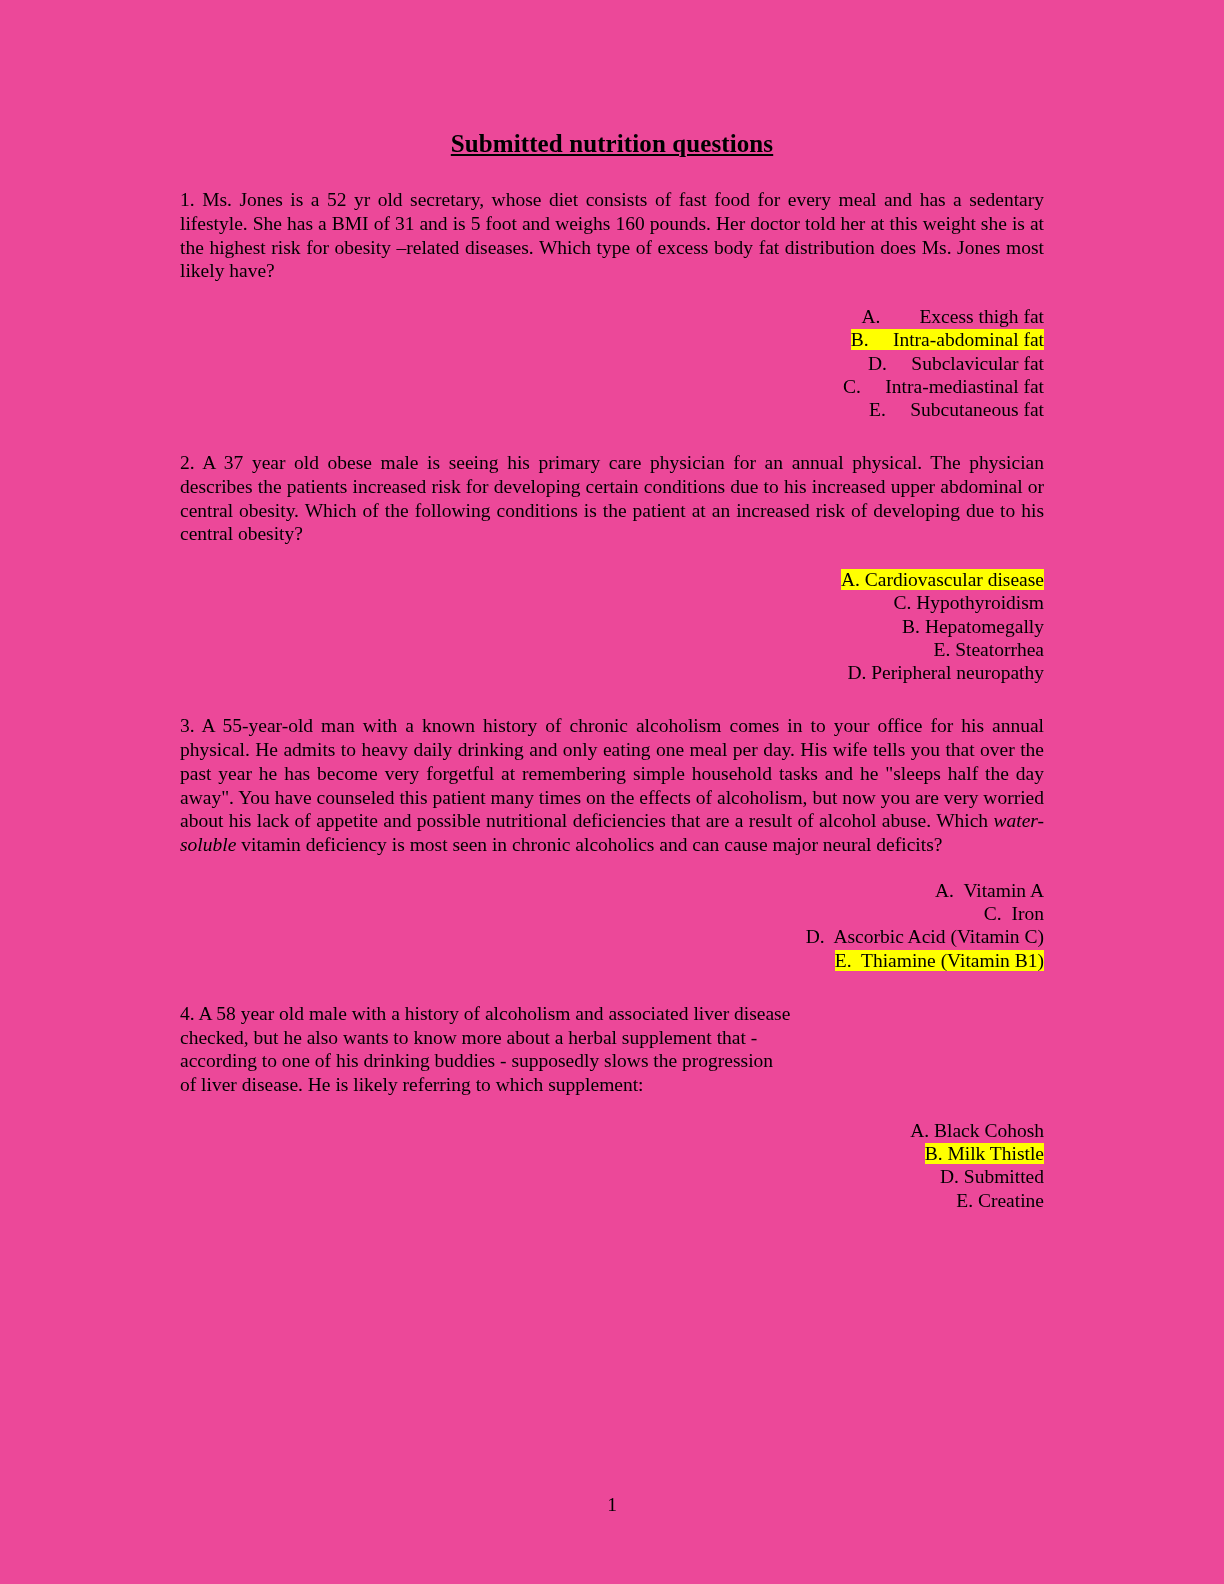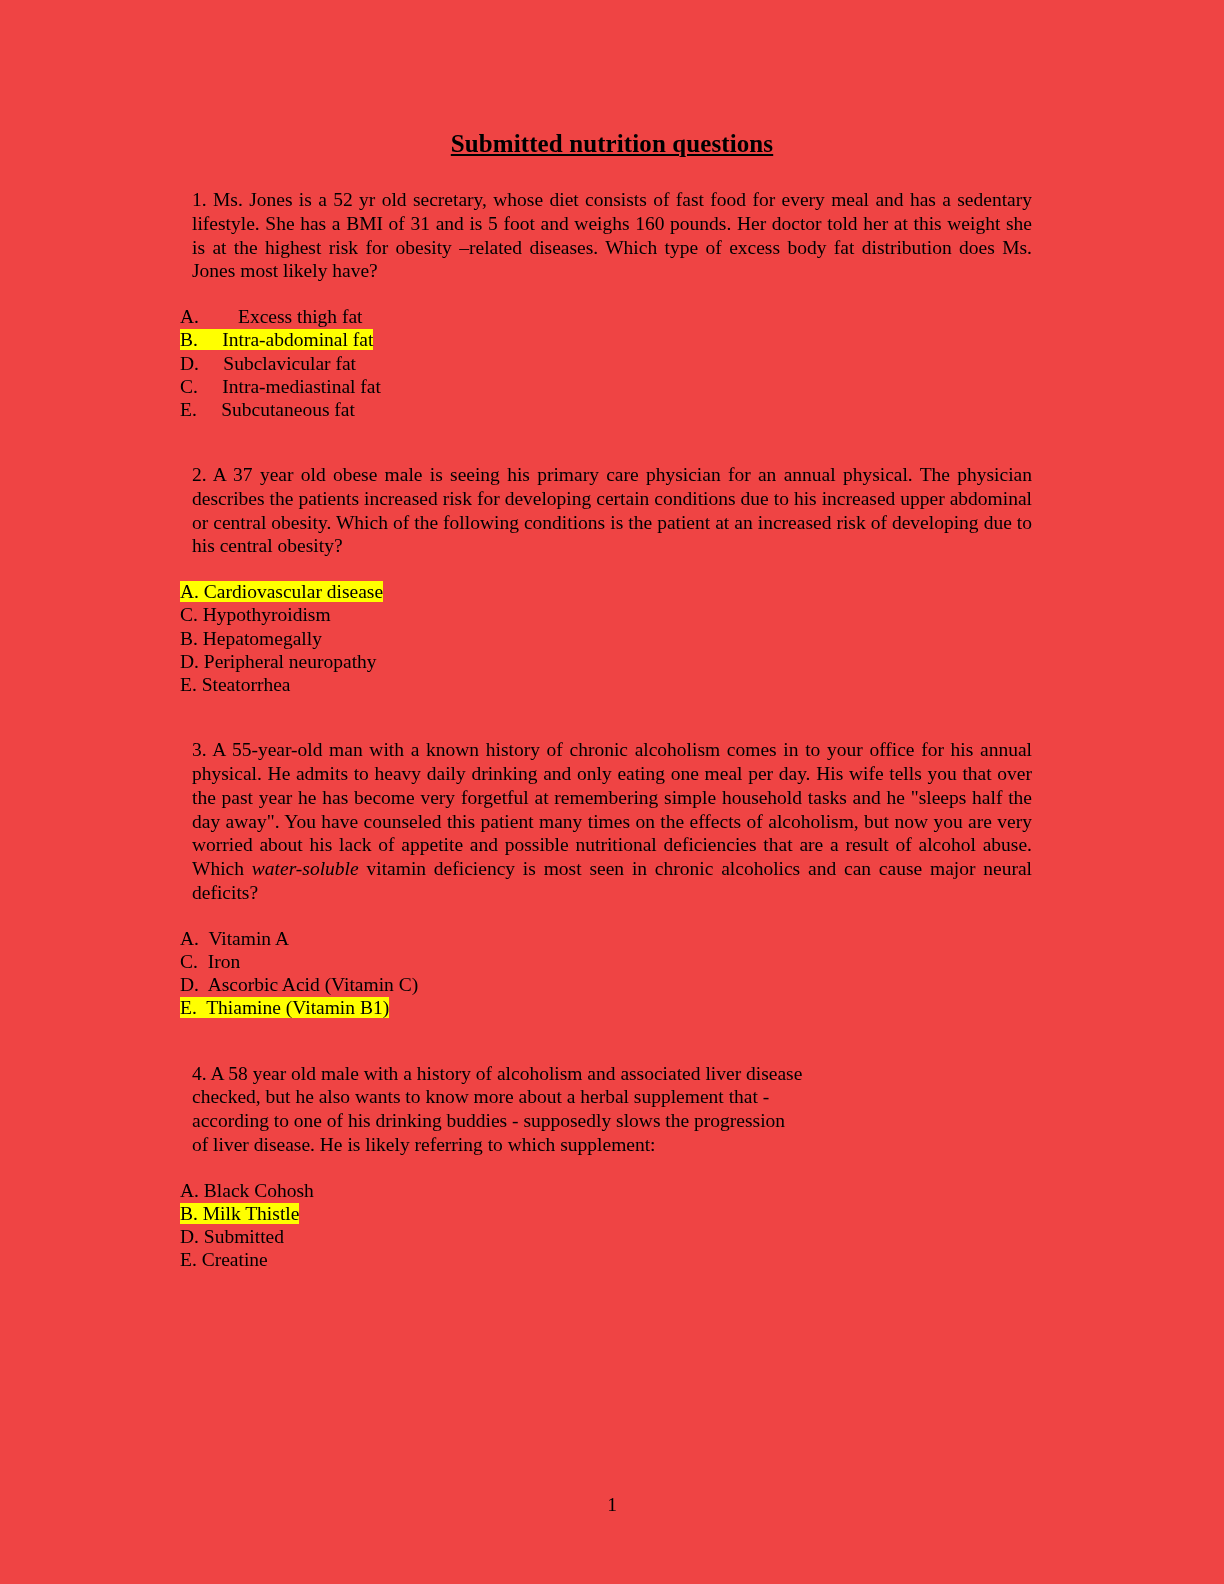--- a/index.html
+++ b/index.html
@@ -10,47 +10,48 @@
   body {
     font-family: "Liberation Serif", serif;
     color: #000000;
   }
   .page {
     width: 1224px;
     height: 1584px;
     position: relative;
     box-sizing: border-box;
     padding: 130px 180px 0 180px;
-    background: #ef4444;
+    background: #ec4899;
   }
   .doc-title {
     text-align: center;
     font-size: 25px;
     font-weight: bold;
     text-decoration: underline;
     margin: 0 0 30px 0;
     letter-spacing: 0.1px;
   }
   .stem {
     font-size: 19.5px;
     line-height: 1.22;
     text-align: justify;
     text-justify: inter-word;
-    margin: 12px;
+    margin: 0;
   }
   .stem-block {
     margin-bottom: 22px;
   }
   .q-block {
     margin-bottom: 20px;
   }
   .options {
     font-size: 19.5px;
     line-height: 1.19;
     margin: 0;
+    text-align: right;
   }
   .opt {
     white-space: pre;
     display: block;
   }
   .opt .hl {
     background: #ffff00;
   }
   em {
     font-style: italic;
@@ -88,22 +89,22 @@
   </div>
 
   <div class="spacer-10"></div>
 
   <div class="q-block">
     <p class="stem stem-block">2.  A 37 year old obese male is seeing his primary care physician for an annual physical. The physician describes the patients increased risk for developing certain conditions due to his increased upper abdominal or central obesity. Which of the following conditions is the patient at an increased risk of developing due to his central obesity?</p>
     <div class="options">
       <span class="opt"><span class="hl">A.</span><span class="hl"> </span><span class="hl">Cardiovascular disease</span></span>
       <span class="opt"><span>C.</span> <span>Hypothyroidism</span></span>
       <span class="opt"><span>B.</span> <span>Hepatomegally</span></span>
+      <span class="opt"><span>E.</span> <span>Steatorrhea</span></span>
       <span class="opt"><span>D.</span> <span>Peripheral neuropathy</span></span>
-      <span class="opt"><span>E.</span> <span>Steatorrhea</span></span>
     </div>
   </div>
 
   <div class="spacer-10"></div>
 
   <div class="q-block">
     <p class="stem stem-block"><span>3.  A 55-year-old man with a known history of chronic alcoholism comes in to your office for his annual physical.  He admits to heavy daily drinking and only eating one meal per day.  His wife tells you that over the past year he has become very forgetful at remembering simple household tasks and he "sleeps half the day away".  You have counseled this patient many times on the effects of alcoholism, but now you are very worried about his lack of appetite and possible nutritional deficiencies that are a result of alcohol abuse. Which </span><em>water-soluble</em><span> vitamin deficiency is most seen in chronic alcoholics and can cause major neural deficits?</span></p>
     <div class="options">
       <span class="opt"><span>A.</span>  <span>Vitamin A</span></span>
       <span class="opt"><span>C.</span>  <span>Iron</span></span>

